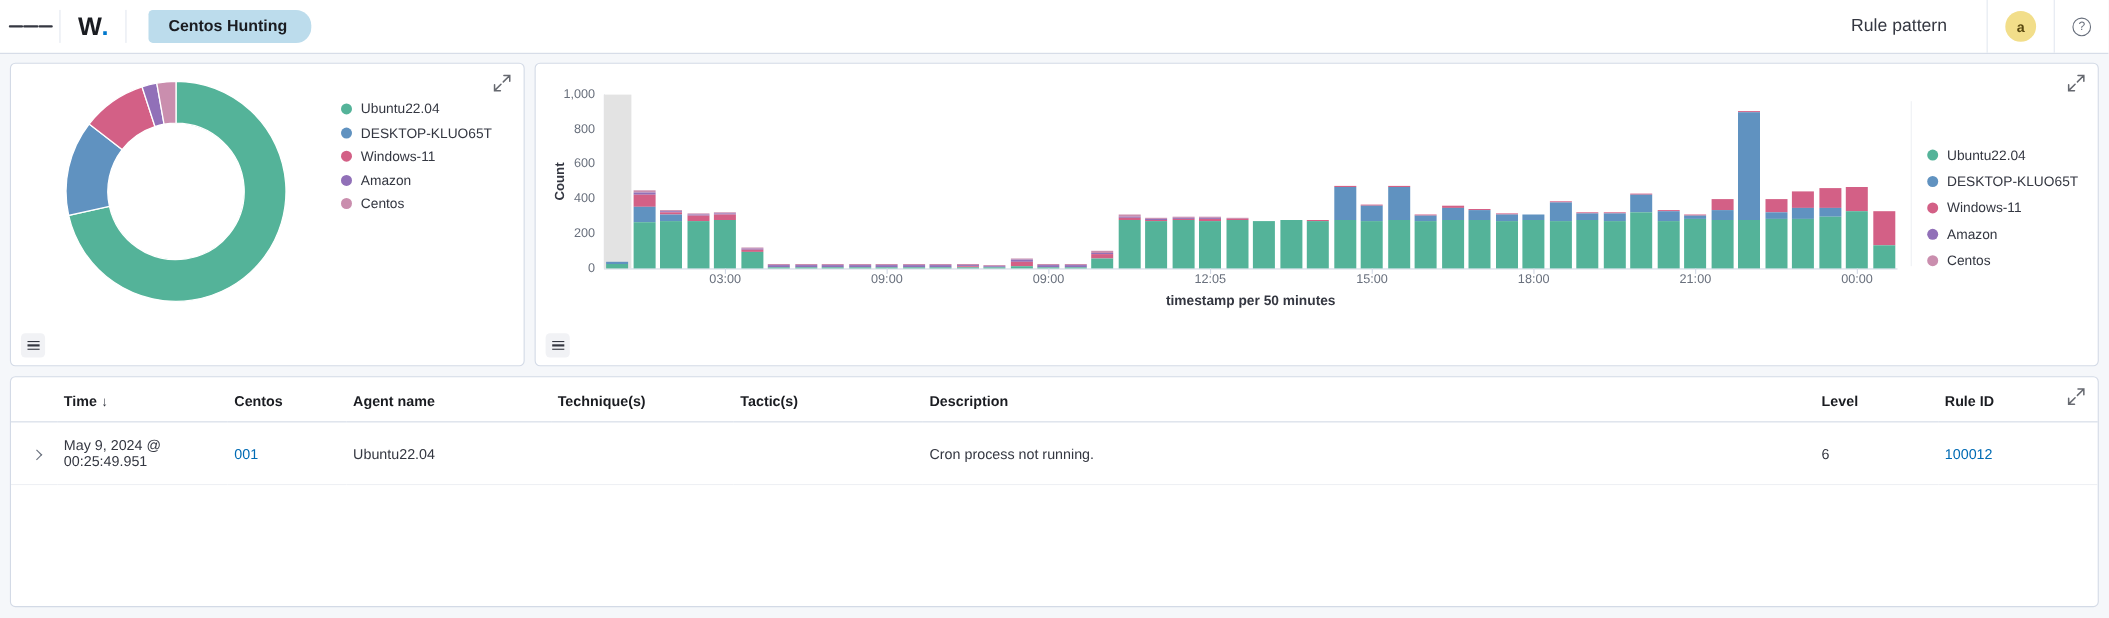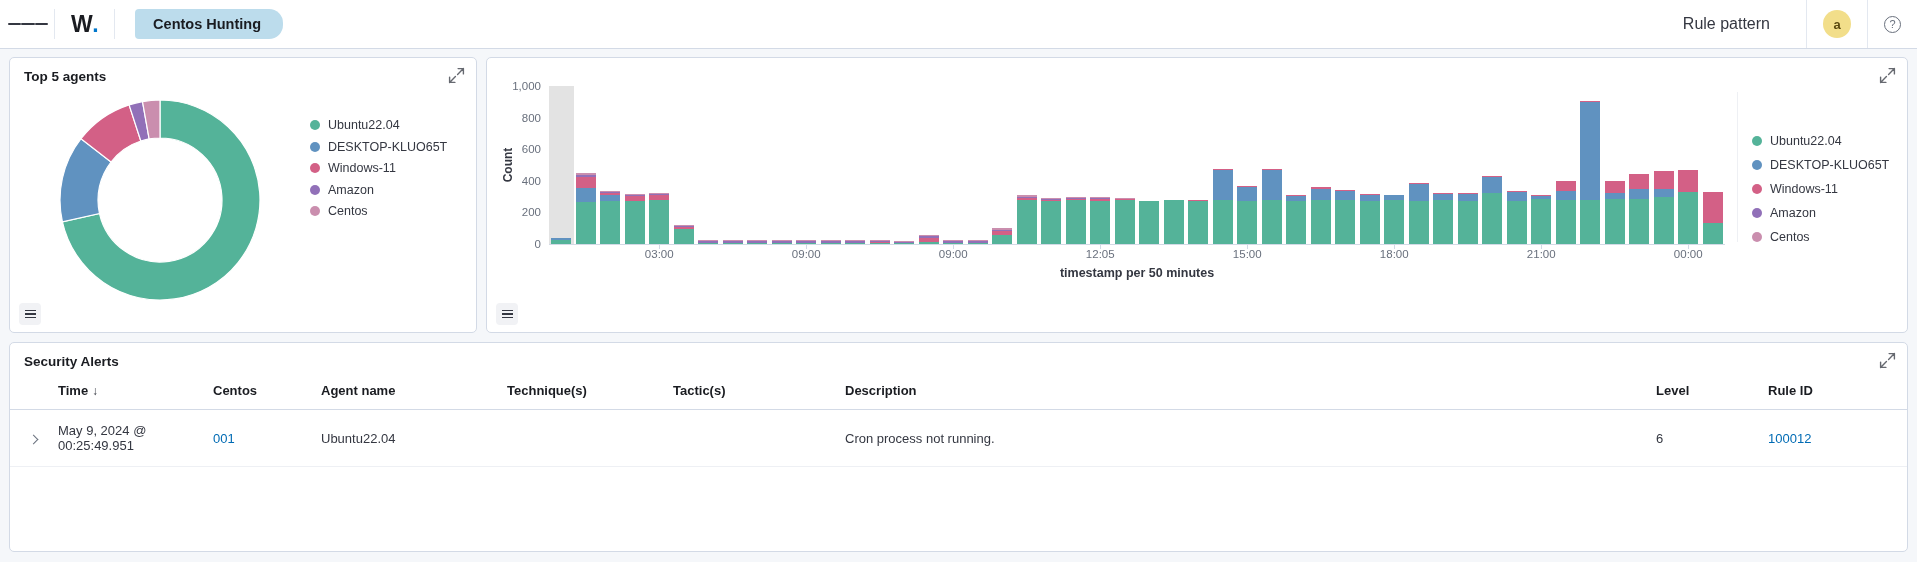--- a/index.html
+++ b/index.html
@@ -185,21 +185,20 @@
     </div>
     <div class="help-wrap">
       <div class="help-icon">?</div>
     </div>
   </div>
 </div>
 
 <div class="row-charts">
 
   <div class="panel panel-donut">
-    <div class="panel-title">Top 5 agents</div>
     <svg class="expand-icon" viewBox="0 0 16 16">
       <path d="M9.5 1.5h5v5M14.5 1.5L9 7M6.5 14.5h-5v-5M1.5 14.5L7 9" fill="none" stroke="#343741" stroke-width="1.3" stroke-linecap="round"></path>
     </svg>
     <div class="donut-body">
       <div class="donut-area">
         <svg id="donut-svg" width="220" height="220" viewBox="0 0 220 220">
             <path d="M110 10 A100 100 0 1 1 12.408323806125281 131.81432413965433L49.493160759797675 123.52488096658567 A62 62 0 1 0 110 48Z" fill="#54b399" stroke="#ffffff" stroke-width="1.2"></path>
             <path d="M12.408323806125281 131.81432413965433 A100 100 0 0 1 30.984498762430945 48.709294634702374L61.01038923270719 71.99976267351548 A62 62 0 0 0 49.493160759797675 123.52488096658567Z" fill="#6092c0" stroke="#ffffff" stroke-width="1.2"></path>
             <path d="M30.984498762430945 48.709294634702374 A100 100 0 0 1 79.09830056250524 14.89434837048465L90.84094634875325 51.03449598970048 A62 62 0 0 0 61.01038923270719 71.99976267351548Z" fill="#d36086" stroke="#ffffff" stroke-width="1.2"></path>
             <path d="M79.09830056250524 14.89434837048465 A100 100 0 0 1 92.49769410247241 11.54356654707945L99.1485703435329 48.957011259189265 A62 62 0 0 0 90.84094634875325 51.03449598970048Z" fill="#9170b8" stroke="#ffffff" stroke-width="1.2"></path>
@@ -546,21 +545,20 @@
       <i>
           <b></b>
           <b></b>
           <b></b>
         </i>
     </div>
   </div>
 </div>
 
 <div class="panel panel-table">
-  <div class="panel-title">Security Alerts</div>
   <svg class="expand-icon" viewBox="0 0 16 16">
     <path d="M9.5 1.5h5v5M14.5 1.5L9 7M6.5 14.5h-5v-5M1.5 14.5L7 9" fill="none" stroke="#343741" stroke-width="1.3" stroke-linecap="round"></path>
   </svg>
   <table class="tbl">
     <thead>
       <tr>
         <th class="c-exp"></th>
         <th class="c-time">
           <span>Time</span><span class="sort-arrow">↓</span>
         </th>

